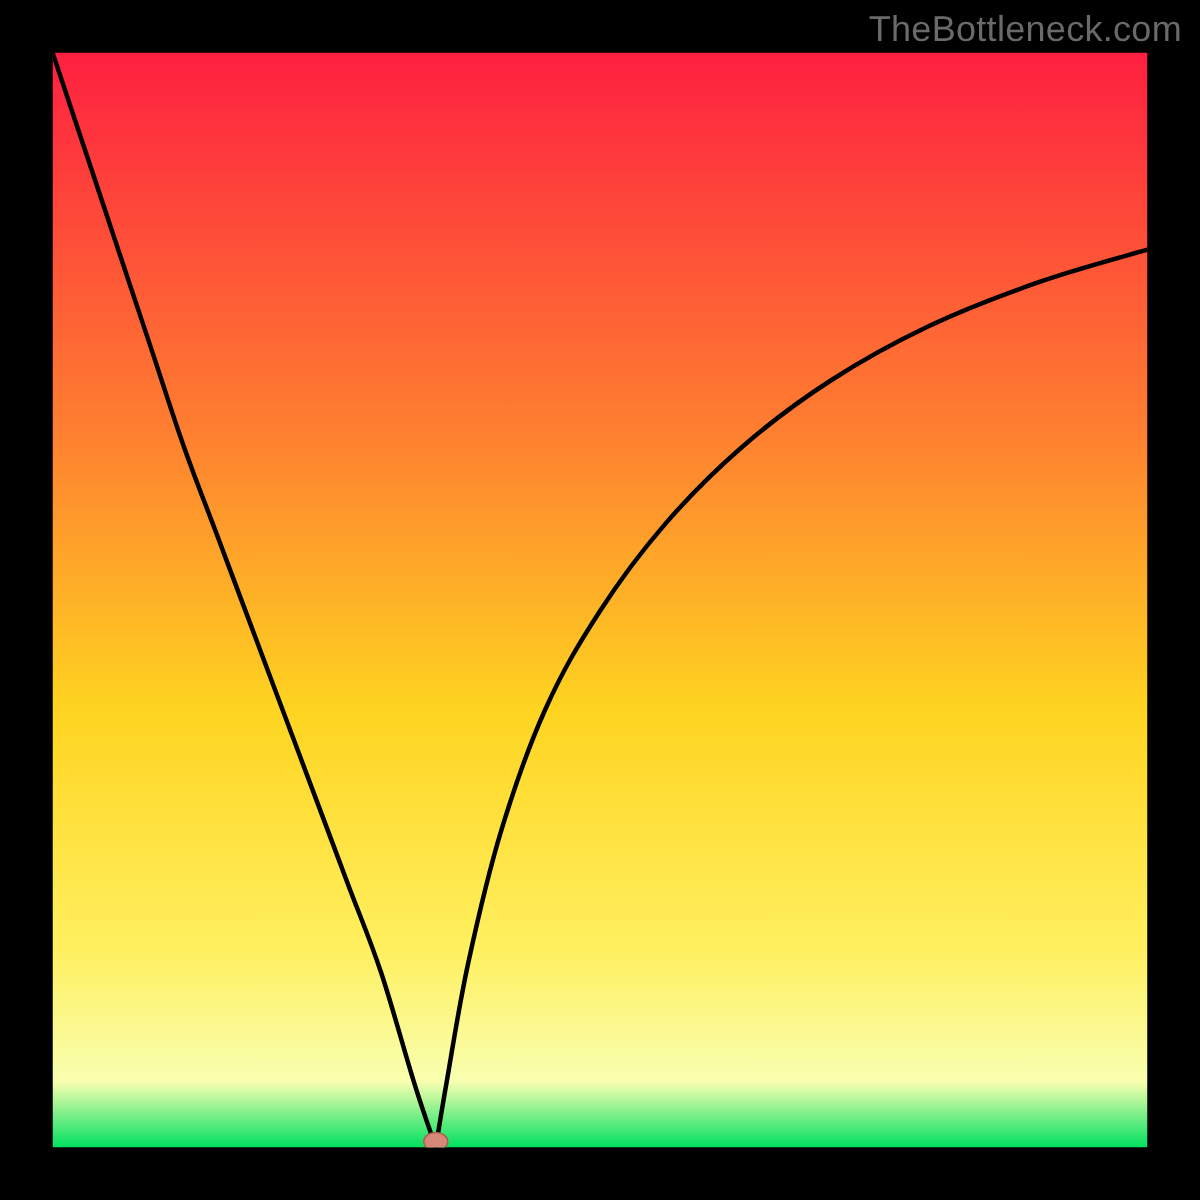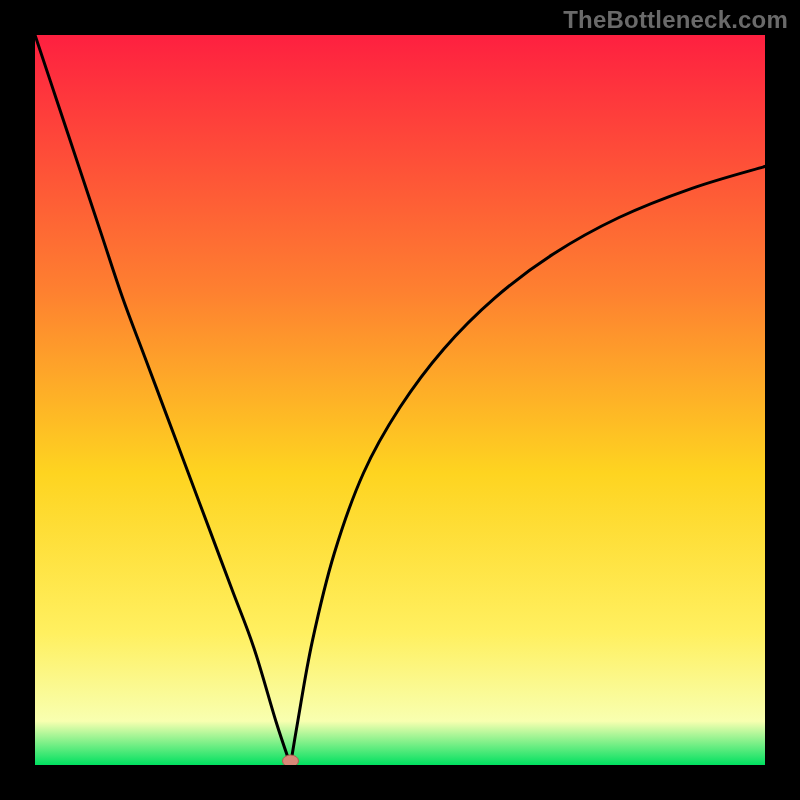--- a/index.html
+++ b/index.html
@@ -25,21 +25,21 @@
     top: 0;
     width: 730px;
     height: 730px;
   }
   .watermark {
     position: absolute;
     top: 6px;
     right: 12px;
     color: #6a6a6a;
     font-size: 24px;
-    font-weight: 700;
+    font-weight: 400;
     letter-spacing: 0.2px;
   }
   svg { display: block; }
 </style>
 </head>
 <body>
 
 <div class="watermark">TheBottleneck.com</div>
 
 <div class="frame">

